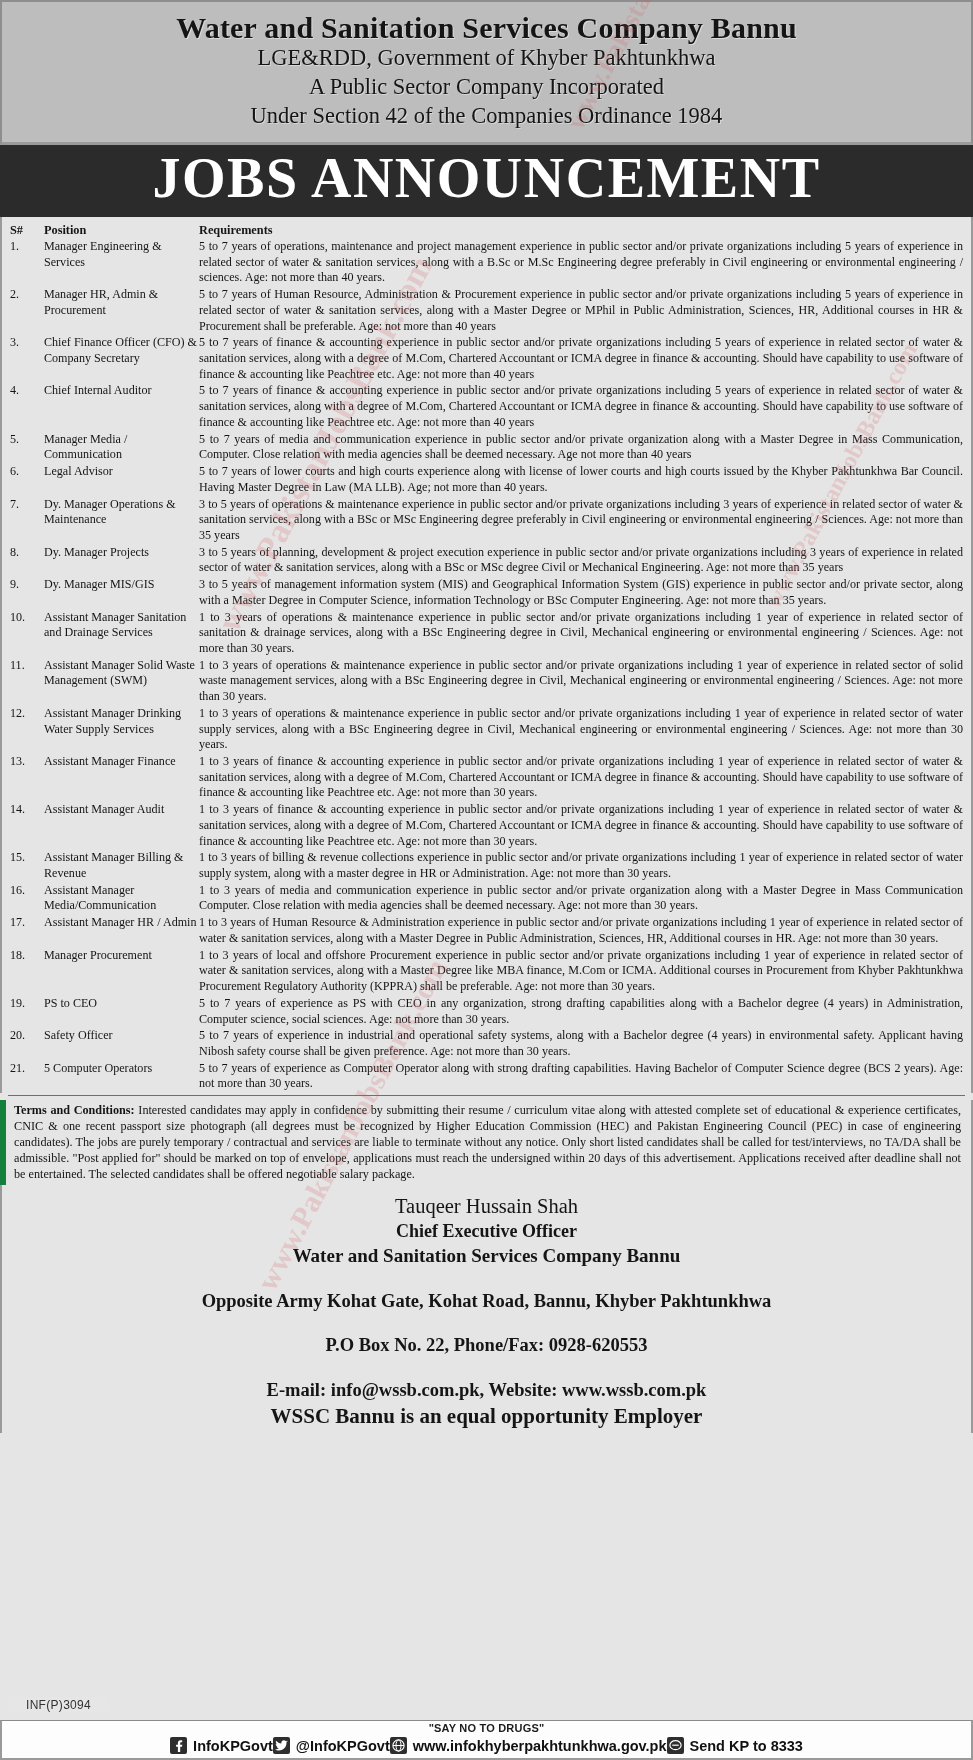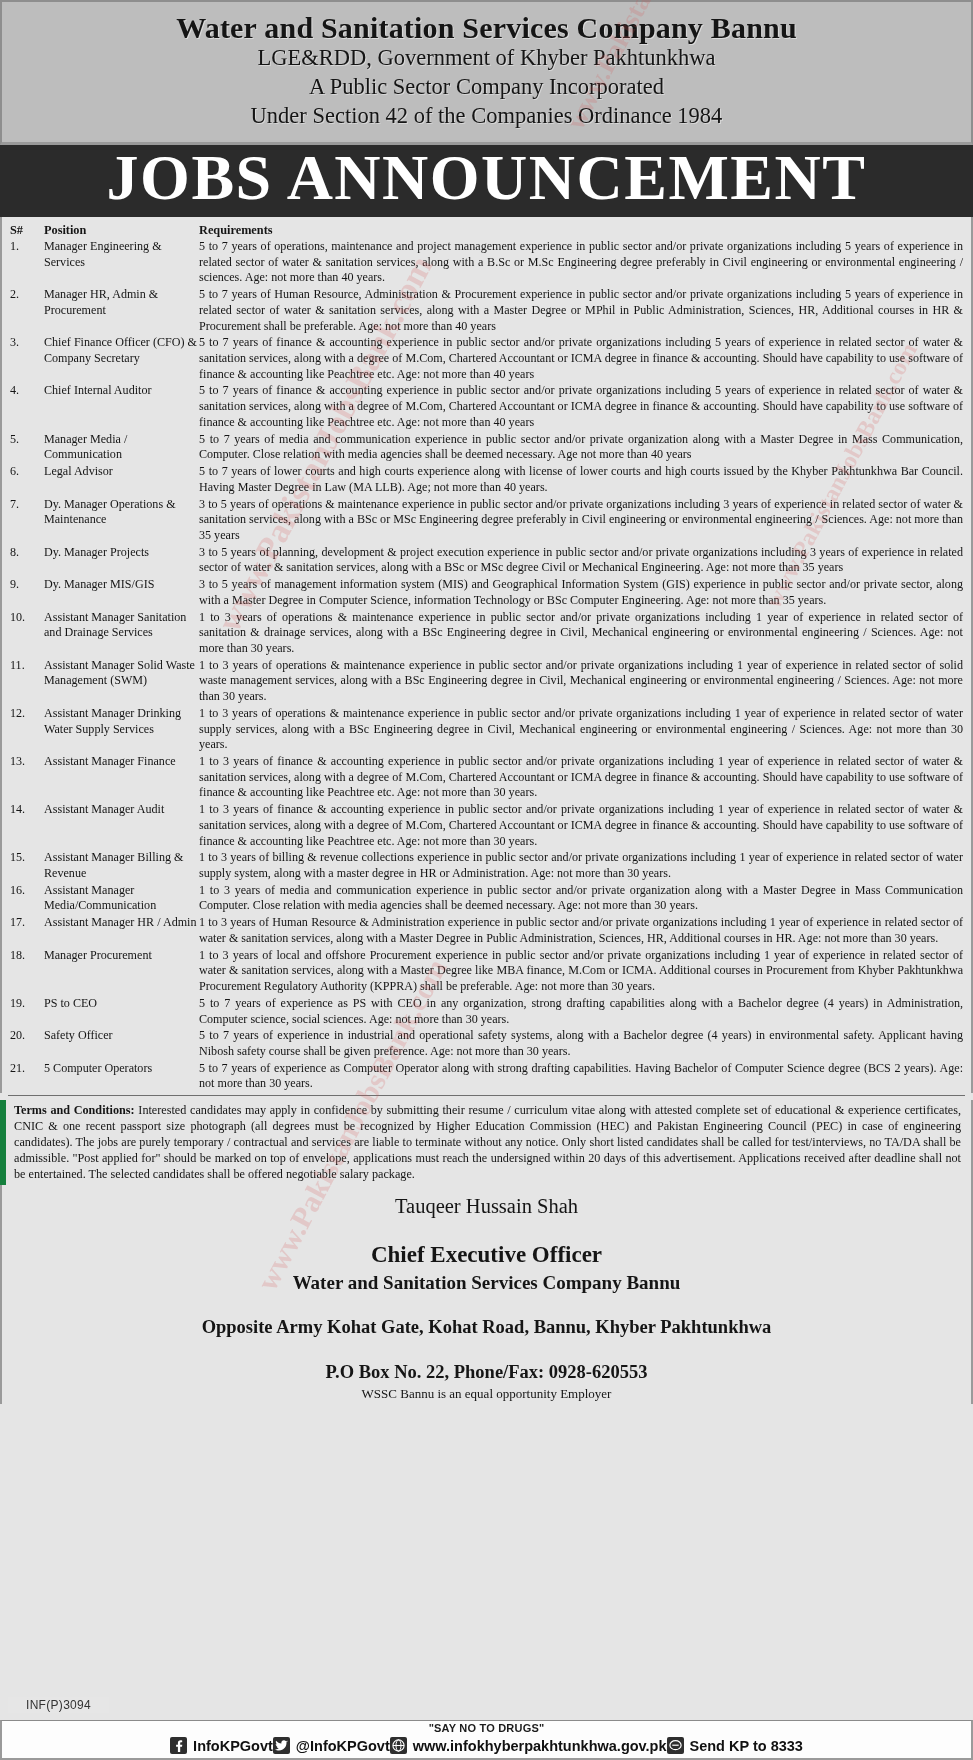--- a/index.html
+++ b/index.html
@@ -47,21 +47,21 @@
     text-shadow: 1px 1px 0 rgba(255,255,255,.4);
   }
 
   
   .jobs-banner {
     background: #2b2b2b;
     color: #ffffff;
     text-align: center;
     height: 72px;
     line-height: 66px;
-    font-size: 64px;
+    font-size: 56px;
     font-weight: bold;
     letter-spacing: 1.5px;
     overflow: hidden;
   }
 
   
   .table-wrap {
     border-left: 2px solid #9a9a9a;
     border-right: 2px solid #9a9a9a;
     padding: 6px 8px 0 8px;
@@ -117,41 +117,40 @@
     text-align: center;
     padding: 8px 0 2px 0;
     box-sizing: border-box;
   }
   .sig-name {
     font-size: 20.5px;
     font-weight: normal;
     line-height: 1.30;
   }
   .sig-title {
-    font-size: 23px;
+    font-size: 18px;
     font-weight: bold;
     line-height: 1.30;
-    margin-top: 20px;
   }
   .sig-org {
     font-size: 19px;
     font-weight: bold;
     line-height: 1.34;
   }
   .sig-addr,
   .sig-pobox,
   .sig-email {
     font-size: 18.5px;
     font-weight: bold;
     line-height: 1.34;
     margin-top: 20px;
   }
   .sig-eeo {
-    font-size: 13px;
-    font-weight: normal;
+    font-size: 21px;
+    font-weight: bold;
     line-height: 1.32;
   }
 
   
   .inf-code {
     position: absolute;
     left: 8px;
     bottom: 47px;
     font-family: "Liberation Sans", sans-serif;
     font-size: 12px;
@@ -383,20 +382,21 @@
   <div class="terms">
     <b>Terms and Conditions:</b><span> Interested candidates may apply in confidence by submitting their resume / curriculum vitae along with attested complete set of educational &amp; experience certificates, CNIC &amp; one recent passport size photograph (all degrees must be recognized by Higher Education Commission (HEC) and Pakistan Engineering Council (PEC) in case of engineering candidates). The jobs are purely temporary / contractual and services are liable to terminate without any notice. Only short listed candidates shall be called for test/interviews, no TA/DA shall be admissible. "Post applied for" should be marked on top of envelope, applications must reach the undersigned within 20 days of this advertisement. Applications received after deadline shall not be entertained. The selected candidates shall be offered negotiable salary package.</span>
   </div>
 
   <div class="signature">
     <div class="sig-name">Tauqeer Hussain Shah</div>
     <div class="sig-title">Chief Executive Officer</div>
     <div class="sig-org">Water and Sanitation Services Company Bannu</div>
     <div class="sig-addr">Opposite Army Kohat Gate, Kohat Road, Bannu, Khyber Pakhtunkhwa</div>
     <div class="sig-pobox">P.O Box No. 22, Phone/Fax: 0928-620553</div>
+    <div class="sig-email">E-mail: info@wssb.com.pk, Website: www.wssb.com.pk</div>
     <div class="sig-eeo">WSSC Bannu is an equal opportunity Employer</div>
   </div>
 
   <div class="inf-code">INF(P)3094</div>
 
   <div class="gov-bar">
     <div class="slogan">"SAY NO TO DRUGS"</div>
     <div class="gov-items" id="gov-items">
         <div class="gov-item">
           <span class="g-icon">

